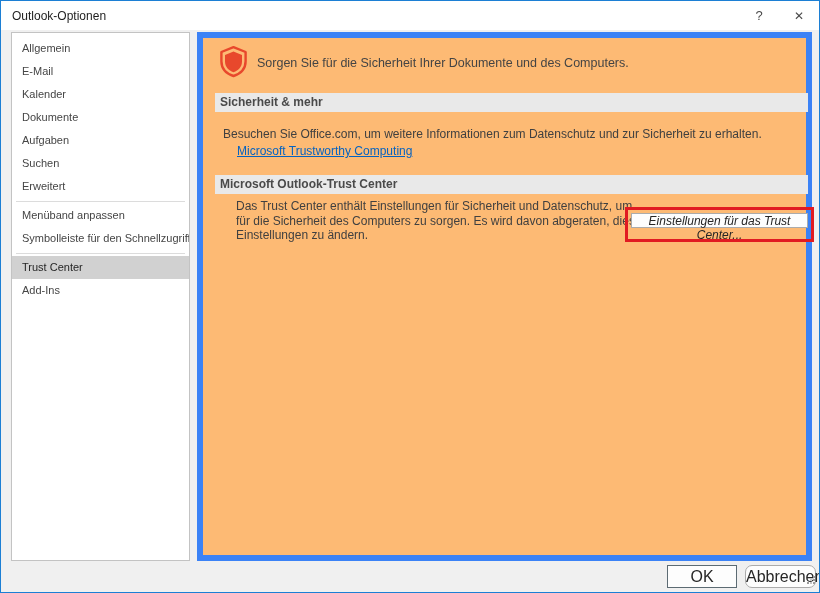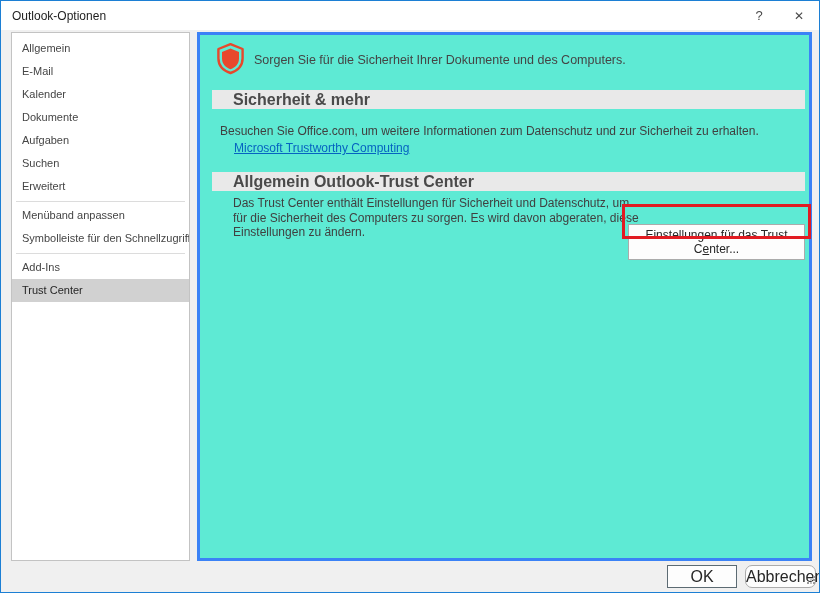--- a/index.html
+++ b/index.html
@@ -31,45 +31,45 @@
   }
   .nav-item {
     height:23px; line-height:23px; font-size:11px; color:#454545;
     padding-left:10px; cursor:default; white-space:nowrap; overflow:hidden;
   }
   .nav-item.selected { background:#d1d1d1; color:#262626; }
   .nav-divider { height:1px; background:#dcdcdc; margin:2.5px 4px; }
 
   .main {
     position:absolute; left:196px; top:31px; width:615px; height:529px;
-    background:#5eead4; border:3px solid #3b82f6;
+    background:#fdba74; border:6px solid #3b82f6;
   }
 
   .shield { position:absolute; left:14px; top:7px; }
   .intro-text {
     position:absolute; left:54px; top:18px; font-size:12.5px; color:#444444;
   }
   .section-bar {
     position:absolute; left:12px; width:593px; height:19px; line-height:19px;
-    background:#e9e9e9; font-size:16px; font-weight:bold; color:#4a4a4a;
-    padding-left:21px;
+    background:#e9e9e9; font-size:12px; font-weight:bold; color:#4a4a4a;
+    padding-left:5px;
   }
   .bar1 { top:55px; }
   .bar2 { top:137px; }
   .para { position:absolute; font-size:12px; color:#404040; line-height:14.6px; }
   .para1 { left:20px; top:89px; width:575px; }
   .para2 { left:33px; top:161px; width:412px; }
   .link {
     position:absolute; left:34px; top:106px; font-size:12px;
     color:#0563c1; text-decoration:underline; cursor:pointer;
   }
   .tc-button {
-    position:absolute; left:428px; top:189px; width:177px; height:36px;
+    position:absolute; left:428px; top:175px; width:177px; height:15px;
     background:#fdfdfd; border:1px solid #ababab; font-size:12px; color:#262626;
-    font-family:"Liberation Sans", sans-serif; cursor:default;
+    font-family:"Liberation Sans", sans-serif; cursor:default;font-style:italic;
   }
   .tc-button .ak { text-decoration:underline; }
   .annotation {
     position:absolute; left:422px; top:169px; width:189px; height:35px;
     border:3px solid #e11b22; pointer-events:none;
   }
 
   
   .btn {
     position:absolute; top:564px; height:23px; font-size:16px; color:#262626;
@@ -96,38 +96,38 @@
     <div class="nav-item">E-Mail</div>
     <div class="nav-item">Kalender</div>
     <div class="nav-item">Dokumente</div>
     <div class="nav-item">Aufgaben</div>
     <div class="nav-item">Suchen</div>
     <div class="nav-item">Erweitert</div>
     <div class="nav-divider"></div>
     <div class="nav-item">Menüband anpassen</div>
     <div class="nav-item">Symbolleiste für den Schnellzugriff</div>
     <div class="nav-divider"></div>
+    <div class="nav-item selected">Trust Center</div>
     <div class="nav-item">Add-Ins</div>
-    <div class="nav-item selected">Trust Center</div>
   </div>
 
   <div class="main">
     <span class="shield">
       <svg width="33" height="33" viewBox="0 0 33 33">
         <path d="M16.5 2.2 L28.6 7.0 V16.2 C28.6 23.8 23.6 28.6 16.5 31.0 C9.4 28.6 4.4 23.8 4.4 16.2 V7.0 Z" fill="none" stroke="#e8482c" stroke-width="2.4" stroke-linejoin="round"></path>
         <path d="M16.5 6.6 L25.0 10.0 V16.4 C25.0 21.8 21.5 25.2 16.5 27.2 C11.5 25.2 8.0 21.8 8.0 16.4 V10.0 Z" fill="#e8482c" stroke-linejoin="round"></path>
       </svg>
     </span>
     <div class="intro-text">Sorgen Sie für die Sicherheit Ihrer Dokumente und des Computers.</div>
 
     <div class="section-bar bar1">Sicherheit &amp; mehr</div>
     <div class="para para1">Besuchen Sie Office.com, um weitere Informationen zum Datenschutz und zur Sicherheit zu erhalten.</div>
     <a class="link">Microsoft Trustworthy Computing</a>
 
-    <div class="section-bar bar2">Allgemein Outlook-Trust Center</div>
+    <div class="section-bar bar2">Microsoft Outlook-Trust Center</div>
     <div class="para para2">Das Trust Center enthält Einstellungen für Sicherheit und Datenschutz, um für die Sicherheit des Computers zu sorgen. Es wird davon abgeraten, diese Einstellungen zu ändern.</div>
 
     <button class="tc-button"><span>Einstellungen für das Trust C</span><span class="ak">e</span><span>nter...</span></button>
     <div class="annotation"></div>
   </div>
 
   <button class="btn btn-ok">OK</button>
   <button class="btn btn-cancel">Abbrechen</button>
 
   <span class="grip">

